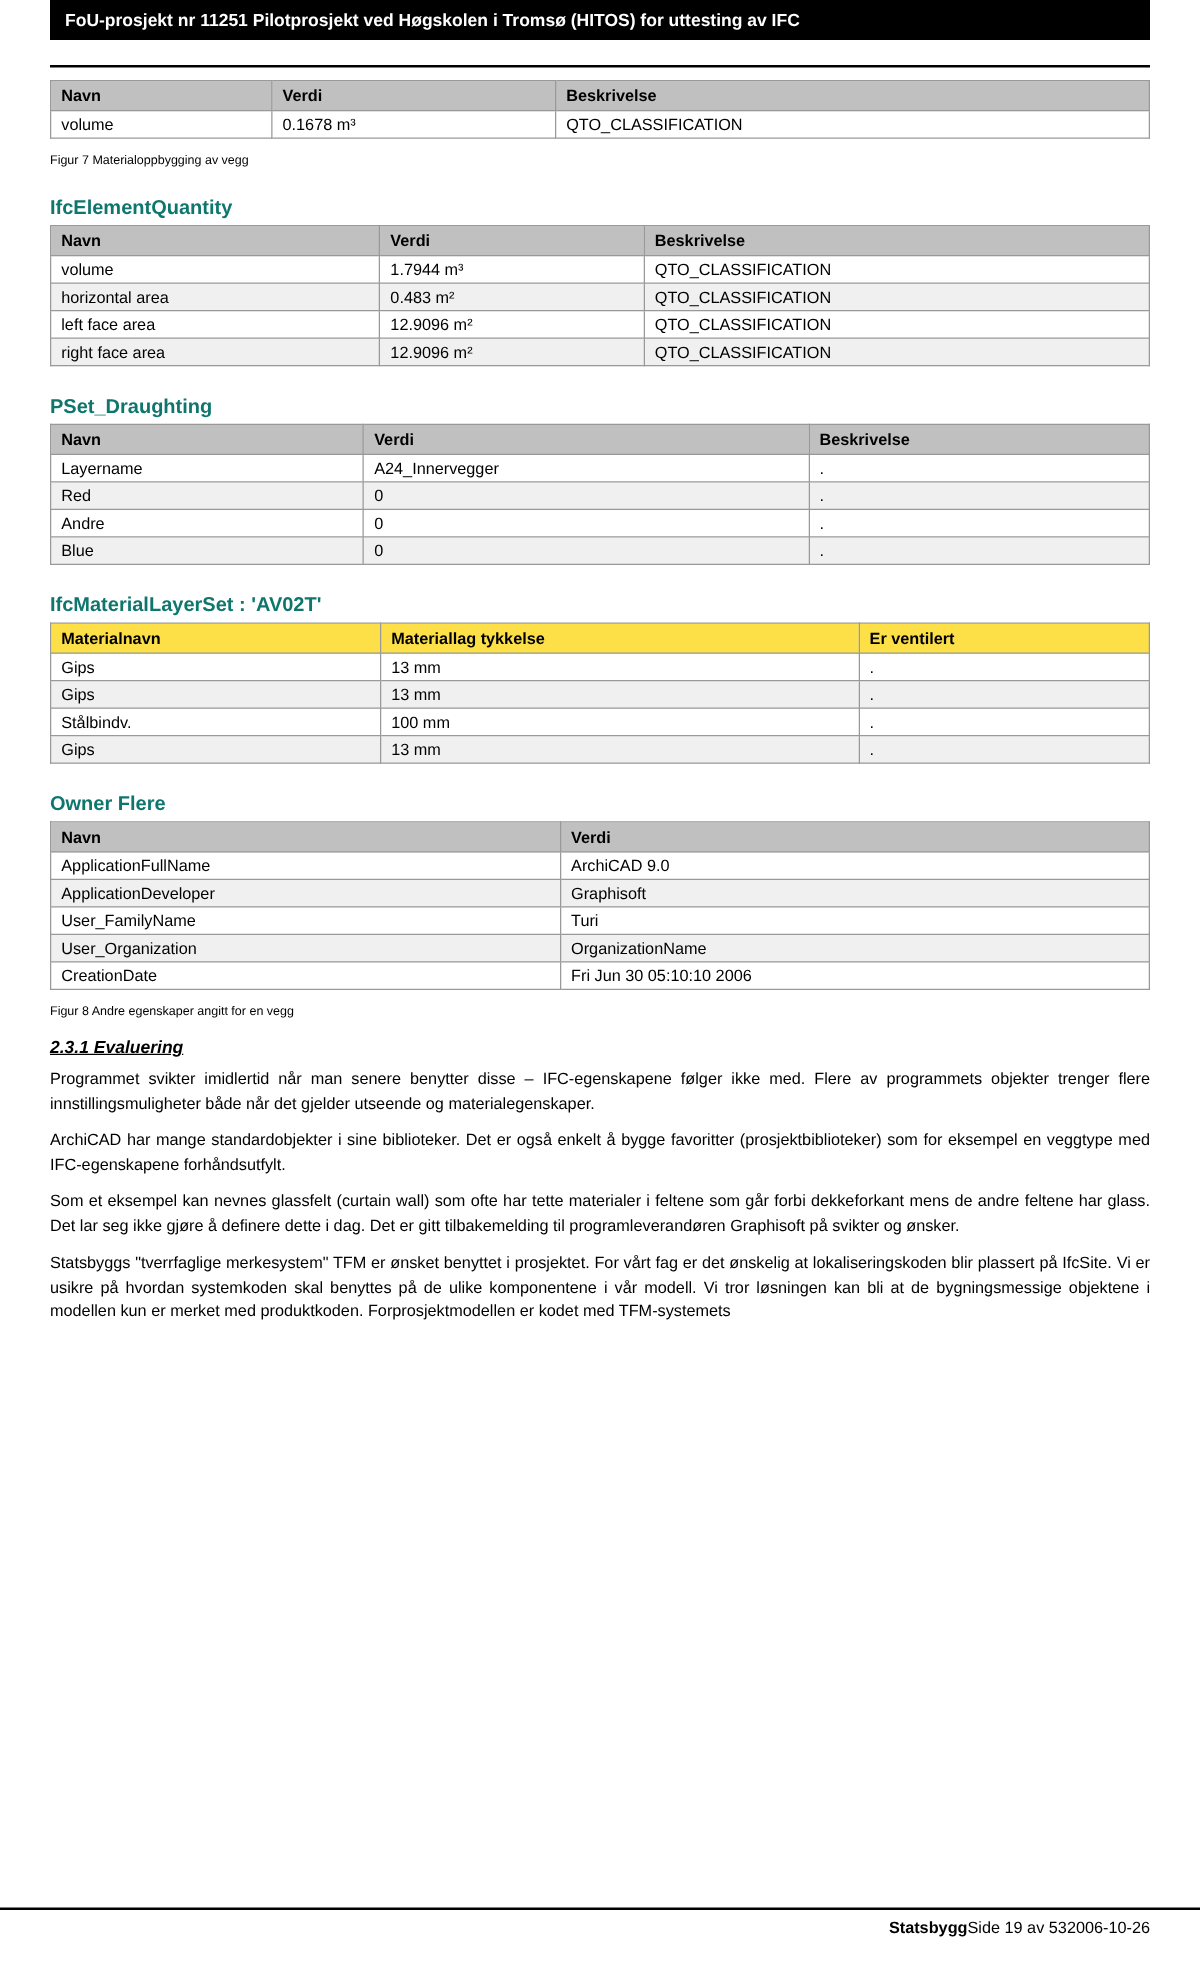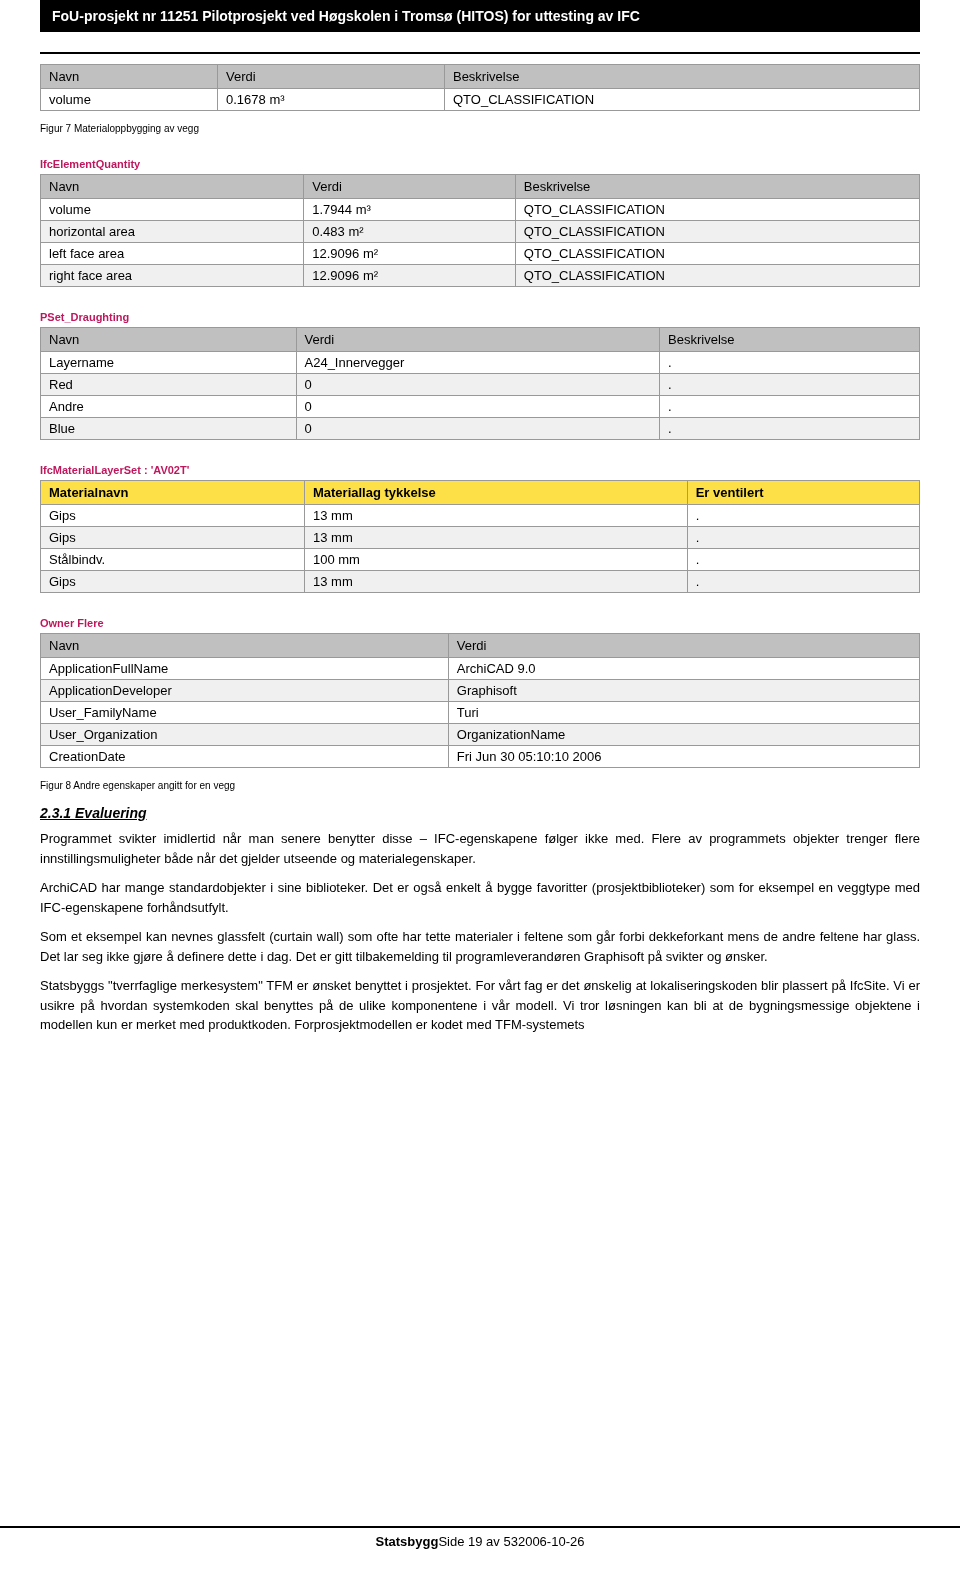--- a/index.html
+++ b/index.html
@@ -29,36 +29,36 @@
       width: 100%;
       border-collapse: collapse;
       margin-bottom: 6px;
       font-size: 13px;
     }
     .section-table th {
       background: #c0c0c0;
       border: 1px solid #999;
       padding: 4px 8px;
       text-align: left;
-      font-weight: normal;
+      font-weight: bold;
     }
     .section-table td {
       border: 1px solid #999;
       padding: 3px 8px;
     }
     .section-table tr:nth-child(even) td {
       background: #f0f0f0;
     }
     .section-table tr:nth-child(odd) td {
       background: #fff;
     }
     .section-label {
-      font-size: 11px;
-      font-weight: bold;
-      color: #be185d;
+      font-size: 16px;
+      font-weight: bold;
+      color: #0f766e;
       margin-top: 24px;
       margin-bottom: 4px;
     }
     .figure-caption {
       font-size: 10px;
       font-weight: normal;
       margin-top: 12px;
       margin-bottom: 14px;
     }
     .section-heading {
@@ -74,21 +74,21 @@
       line-height: 1.5;
       margin-bottom: 10px;
       text-align: justify;
     }
     .footer {
       position: absolute;
       bottom: 20px;
       left: 0;
       right: 0;
       display: flex;
-      justify-content: center;
+      justify-content: flex-end;
       padding: 0 40px;
       border-top: 2px solid #000;
       padding-top: 6px;
     }
     .footer-left {
       font-weight: bold;
       color: #000;
     }
     .footer-center {
       color: #000;

